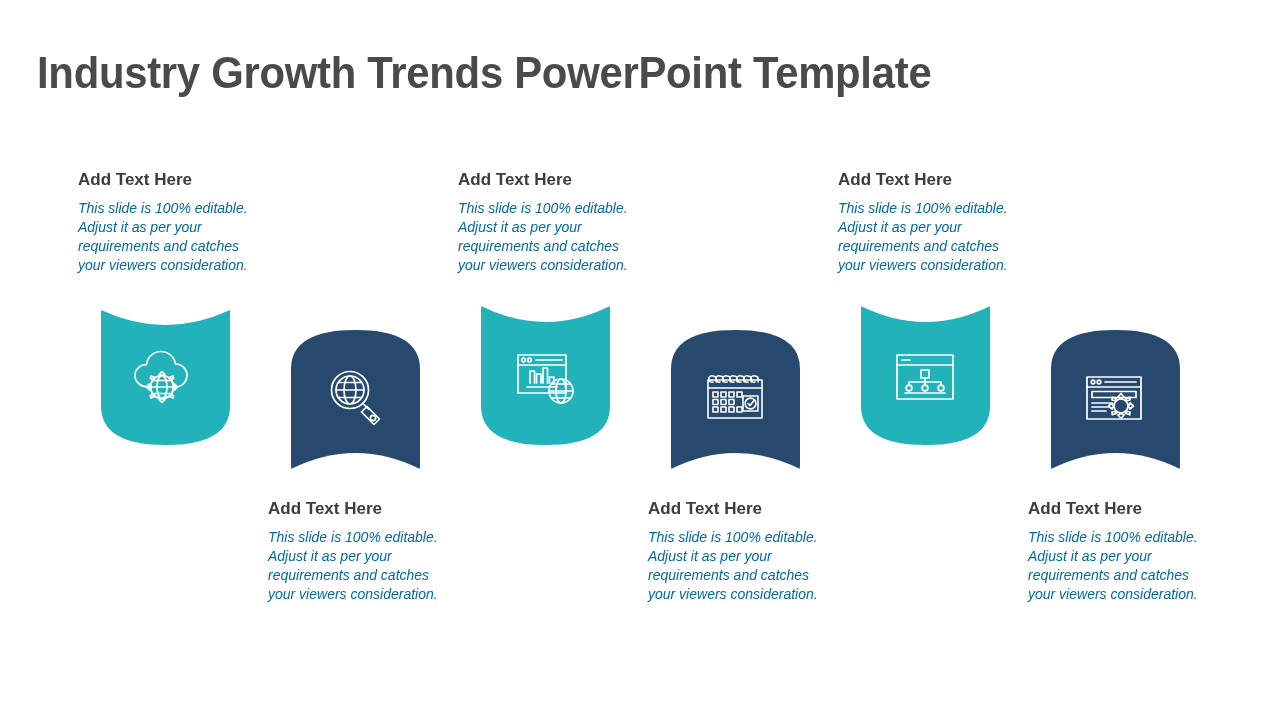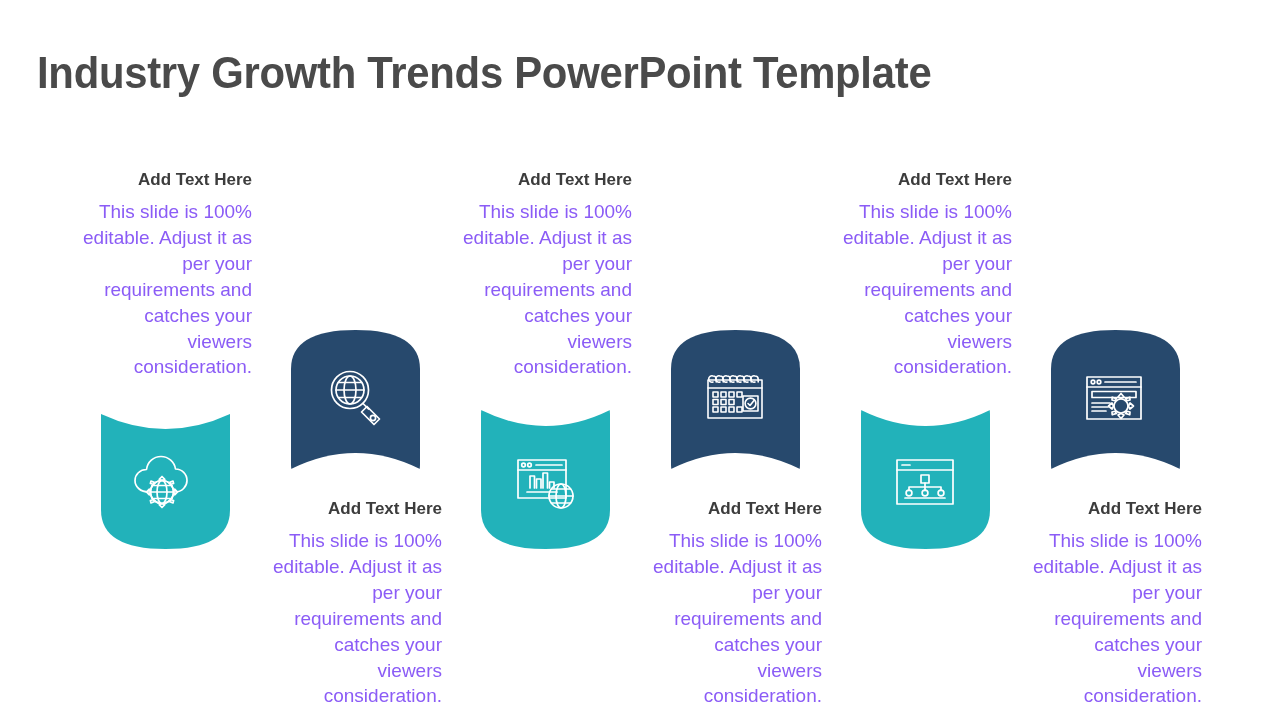--- a/index.html
+++ b/index.html
@@ -40,35 +40,36 @@
     display:flex;
     flex-direction:column;
     align-items:center;
   }
   .item.up .stack{ justify-content:flex-start; }
   .item.down .stack{ justify-content:flex-start; }
 
   
   .txtblock{
     width:190px;
-    text-align:right;
+    text-align:left;
     box-sizing:border-box;
     padding:0 8px;
   }
   .txtblock .hd{
     font-size:17px;
     font-weight:bold;
     color:#3c3c3c;
     line-height:1.2;
     margin-bottom:9px;
     white-space:nowrap;
   }
   .txtblock .bd{
-    font-size:19px;
-    color:#8b5cf6;
+    font-size:14px;
+    font-style:italic;
+    color:#0369a1;
     line-height:1.36;
   }
 
   
   .barrel{
     position:relative;
     width:129px;
     height:149px;
   }
   .barrel svg{display:block;width:129px;height:149px;}

